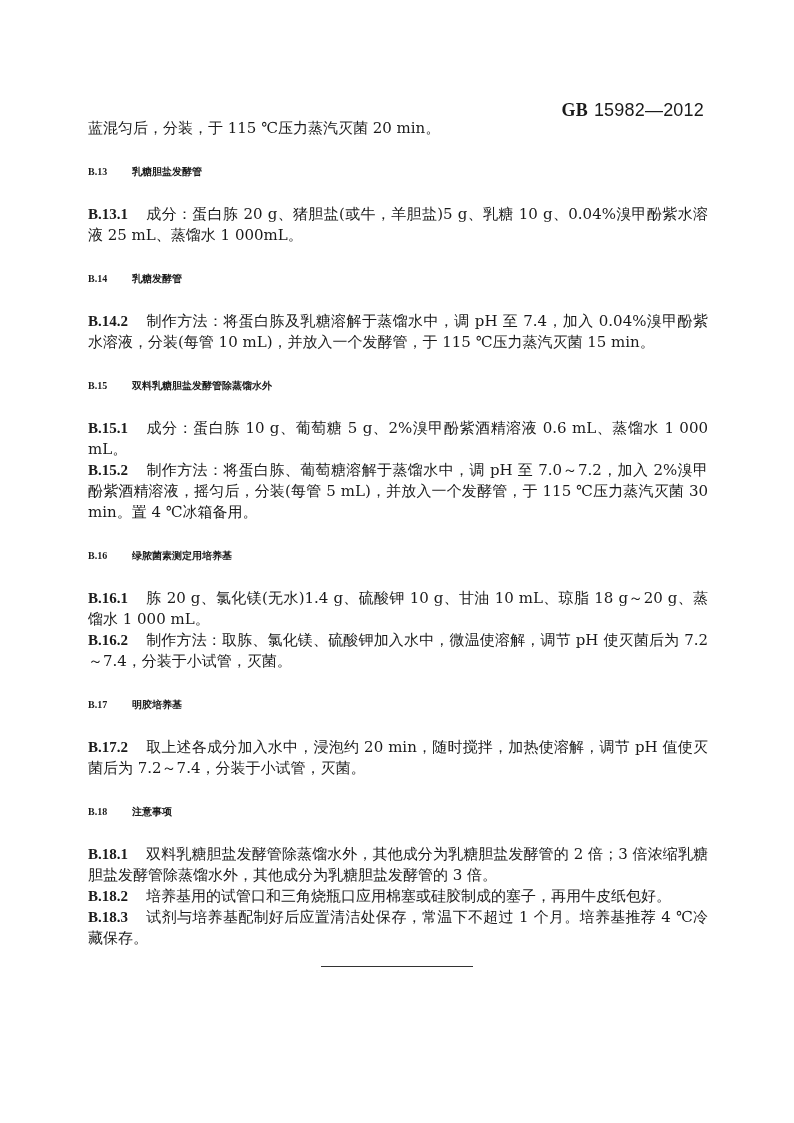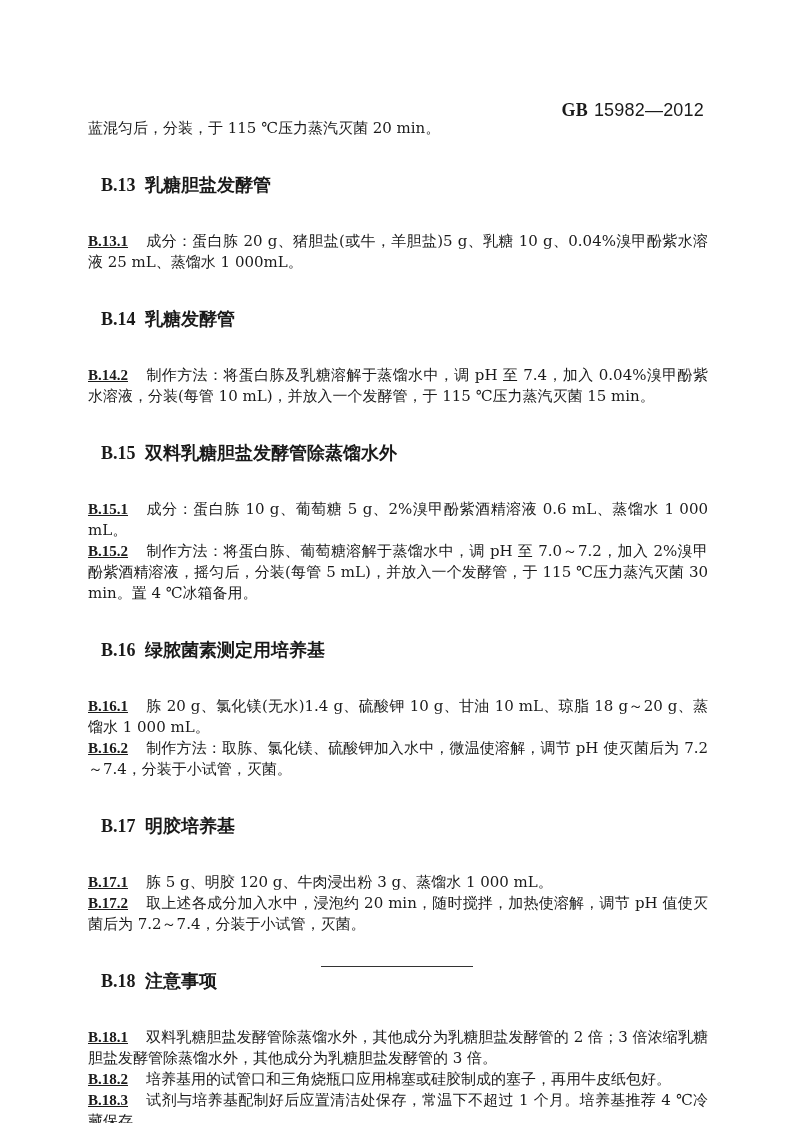--- a/index.html
+++ b/index.html
@@ -3,25 +3,25 @@
 <meta charset="utf-8">
 <style>
   html, body { margin: 0; padding: 0; background: #ffffff; }
   body { width: 794px; height: 1123px; position: relative; overflow: hidden;
          font-family: "DejaVu Serif", "Liberation Serif", serif; color: #1a1a1a; }
   .std-code { position: absolute; top: 84px; right: 90px; font-size: 18px;
               font-family: "Liberation Sans", "DejaVu Sans", sans-serif; letter-spacing: 0.2px; margin-top: 16px; }
   .std-code b { font-family: "Liberation Serif", serif; font-weight: bold; margin-right: 6px; }
   .content { position: absolute; left: 88px; top: 118px; width: 620px; }
   .para { font-size: 15px; line-height: 21px; margin: 0; text-align: justify; }
-  .heading { font-size: 18px; font-weight: bold; font-family: "DejaVu Sans", "Liberation Sans", sans-serif;
-             margin: 13px; line-height: 21px; }
+  .heading { font-size: 10px; font-weight: bold; font-family: "DejaVu Sans", "Liberation Sans", sans-serif;
+             margin: 0; line-height: 21px; }
   .heading .num, .para .num { font-family: "Liberation Serif", serif; font-weight: bold; display: inline-block; }
   .heading .num { width: 44px; }
-  .para .num { width: 58px; text-decoration: underline; }
+  .para .num { width: 58px; }
   .gap-h { height: 22px; }
   .gap-b { height: 22px; }
   .section { margin: 0; }
   .endline { position: absolute; left: 321px; top: 966px; width: 152px; height: 0;
              border-top: 1.5px solid #333; }
 </style>
 </head>
 <body>
 
 <div class="std-code">
@@ -58,21 +58,20 @@
     <p class="heading"><span class="num">B.16</span><span>绿脓菌素测定用培养基</span></p>
     <div class="gap-b"></div>
     <p class="para"><span class="num">B.16.1</span><span>胨 20 g、氯化镁(无水)1.4 g、硫酸钾 10 g、甘油 10 mL、琼脂 18 g～20 g、蒸馏水 1 000 mL。</span></p>
     <p class="para"><span class="num">B.16.2</span><span>制作方法：取胨、氯化镁、硫酸钾加入水中，微温使溶解，调节 pH 使灭菌后为 7.2～7.4，分装于小试管，灭菌。</span></p>
   </div>
   <div class="gap-h"></div>
 
   <div class="section">
     <p class="heading"><span class="num">B.17</span><span>明胶培养基</span></p>
     <div class="gap-b"></div>
-    <p class="para"><span class="num">B.17.1</span><span>胨 5 g、明胶 120 g、牛肉浸出粉 3 g、蒸馏水 1 000 mL。</span></p>
     <p class="para"><span class="num">B.17.2</span><span>取上述各成分加入水中，浸泡约 20 min，随时搅拌，加热使溶解，调节 pH 值使灭菌后为 7.2～7.4，分装于小试管，灭菌。</span></p>
   </div>
   <div class="gap-h"></div>
 
   <div class="section">
     <p class="heading"><span class="num">B.18</span><span>注意事项</span></p>
     <div class="gap-b"></div>
     <p class="para"><span class="num">B.18.1</span><span>双料乳糖胆盐发酵管除蒸馏水外，其他成分为乳糖胆盐发酵管的 2 倍；3 倍浓缩乳糖胆盐发酵管除蒸馏水外，其他成分为乳糖胆盐发酵管的 3 倍。</span></p>
     <p class="para"><span class="num">B.18.2</span><span>培养基用的试管口和三角烧瓶口应用棉塞或硅胶制成的塞子，再用牛皮纸包好。</span></p>
     <p class="para"><span class="num">B.18.3</span><span>试剂与培养基配制好后应置清洁处保存，常温下不超过 1 个月。培养基推荐 4 ℃冷藏保存。</span></p>

